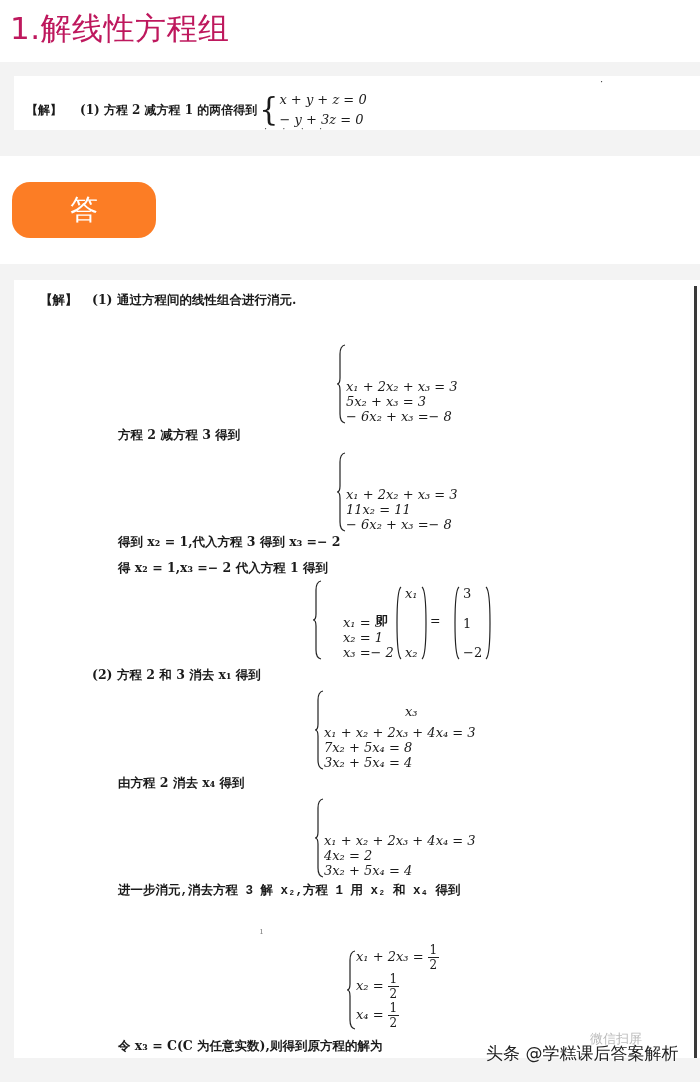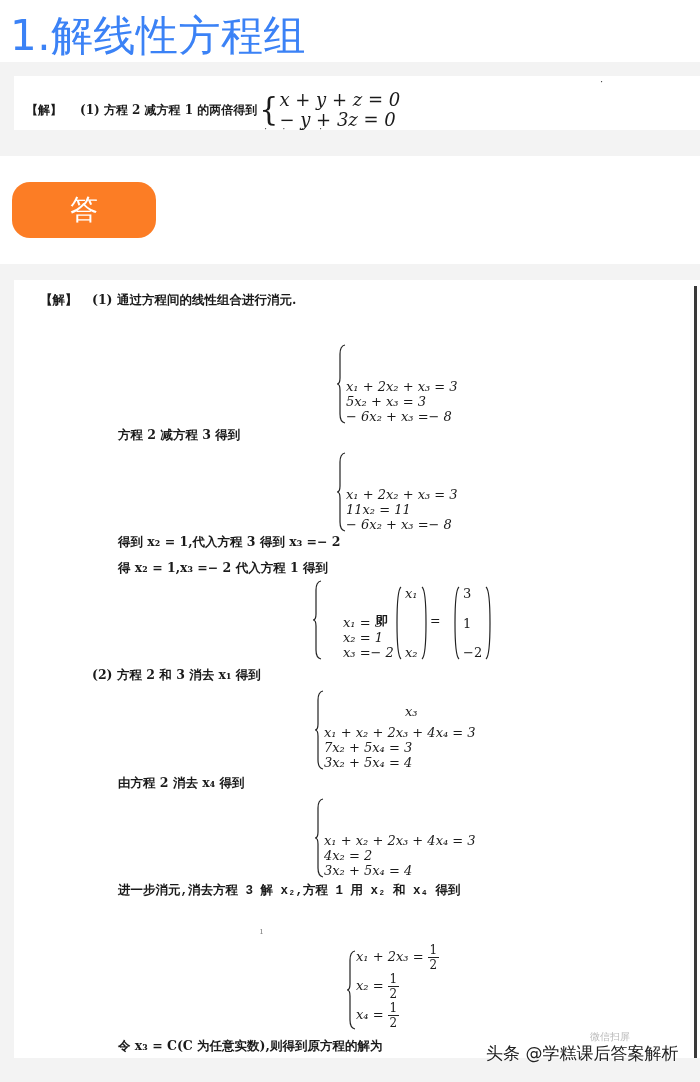--- a/index.html
+++ b/index.html
@@ -2,39 +2,39 @@
 <html><head>
 <meta charset="utf-8">
 <style>
   * { margin: 0; padding: 0; box-sizing: border-box; }
   html, body { width: 700px; height: 1082px; background: #ffffff; overflow: hidden; }
   body { font-family: "DejaVu Serif", "Liberation Serif", serif; color: #1a1a1a; position: relative; }
 
   .heading {
     position: absolute; left: 10px; top: 8px;
     font-family: "DejaVu Sans", "Liberation Sans", sans-serif;
-    font-size: 42px; color: #3b82f6; font-weight: 400; letter-spacing: 0.5px;
+    font-size: 31px; color: #be185d; font-weight: 400; letter-spacing: 0.5px;
   }
 
   .preview-band {
     position: absolute; left: 0; top: 62px; width: 700px; height: 94px;
     background: #f3f3f3;
   }
   .preview-card {
     position: absolute; left: 14px; top: 76px; width: 686px; height: 54px;
     background: #ffffff; overflow: hidden;
   }
   .preview-line {
     position: absolute; left: 12px; top: 14px;
     font-size: 12px; font-weight: bold; white-space: nowrap; display: flex; align-items: center;
   }
   .preview-line .tag { margin-right: 18px; }
   .preview-brace-sys { display: inline-flex; align-items: center; margin-left: 2px; }
   .brace-small { font-size: 30px; font-weight: normal; line-height: 1; margin-right: 1px; transform: scaleY(1.05); }
-  .sys-lines-small { display: flex; flex-direction: column; font-style: italic; font-weight: normal; font-size: 18px; line-height: 20px; }
+  .sys-lines-small { display: flex; flex-direction: column; font-style: italic; font-weight: normal; font-size: 13px; line-height: 20px; }
   .cut-fragment { position: absolute; left: 250px; top: 47px; font-size: 10px; color: #444; letter-spacing: 6px; }
   .dot-mark { position: absolute; left: 586px; top: 0px; font-size: 10px; color: #333; }
 
   .answer-btn {
     position: absolute; left: 12px; top: 182px; width: 144px; height: 56px;
     background: #fc7d25; border-radius: 18px;
     color: #ffffff; font-family: "DejaVu Sans", "Liberation Sans", sans-serif;
     font-size: 28px; display: flex; align-items: center; justify-content: center; cursor: pointer;
   }
 
@@ -65,21 +65,21 @@
   .matrix .col { display: flex; flex-direction: column; justify-content: space-between; font-size: 13px; padding: 0 3px; }
   .paren { width: 6px; flex: 0 0 6px; }
 
   .watermark {
     position: absolute; left: 486px; top: 1042px;
     font-family: "DejaVu Sans", "Liberation Sans", sans-serif; font-size: 17px; color: #222;
     text-shadow: 0 0 2px #fff, 0 0 2px #fff;
   }
   .watermark-faint {
     position: absolute; left: 590px; top: 1030px;
-    font-family: "DejaVu Sans", "Liberation Sans", sans-serif; font-size: 10px; color: #bbb;
+    font-family: "DejaVu Sans", "Liberation Sans", sans-serif; font-size: 13px; color: #bbb;
   }
   .stray { position: absolute; font-size: 9px; color: #888; }
 </style>
 </head>
 <body>
 
 <div class="heading">1.解线性方程组</div>
 
 <div class="preview-band"></div>
 <div class="preview-card">
@@ -176,21 +176,21 @@
   </div>
 
   <span class="txt" style="left:78px;top:387px;">(2) 方程 2 和 3 消去 x₁ 得到</span>
 
   <div class="system" style="left:300px;top:412px;height:78px;">
     <svg class="brace-svg" viewBox="0 0 10 80" preserveAspectRatio="none">
         <path d="M9 1 Q4 2 4 10 L4 34 Q4 40 1 40 Q4 40 4 46 L4 70 Q4 78 9 79" fill="none" stroke="#222" stroke-width="1.2"></path>
       </svg>
     <div class="rows" style="font-style:italic;">
       <span class="eq">x₁ + x₂ + 2x₃ + 4x₄ = 3</span>
-      <span class="eq">7x₂ + 5x₄ = 3</span>
+      <span class="eq">7x₂ + 5x₄ = 8</span>
       <span class="eq">3x₂ + 5x₄ = 4</span>
     </div>
   </div>
 
   <span class="txt" style="left:104px;top:495px;">由方程 2 消去 x₄ 得到</span>
 
   <div class="system" style="left:300px;top:520px;height:78px;">
     <svg class="brace-svg" viewBox="0 0 10 80" preserveAspectRatio="none">
         <path d="M9 1 Q4 2 4 10 L4 34 Q4 40 1 40 Q4 40 4 46 L4 70 Q4 78 9 79" fill="none" stroke="#222" stroke-width="1.2"></path>
       </svg>

